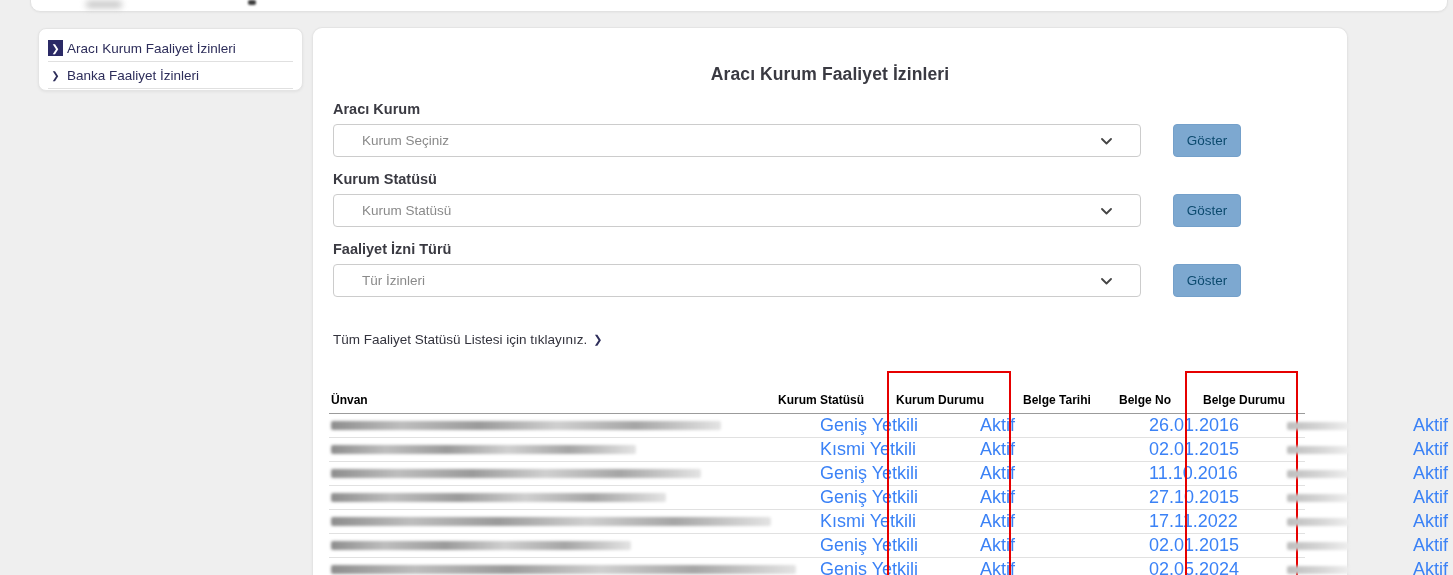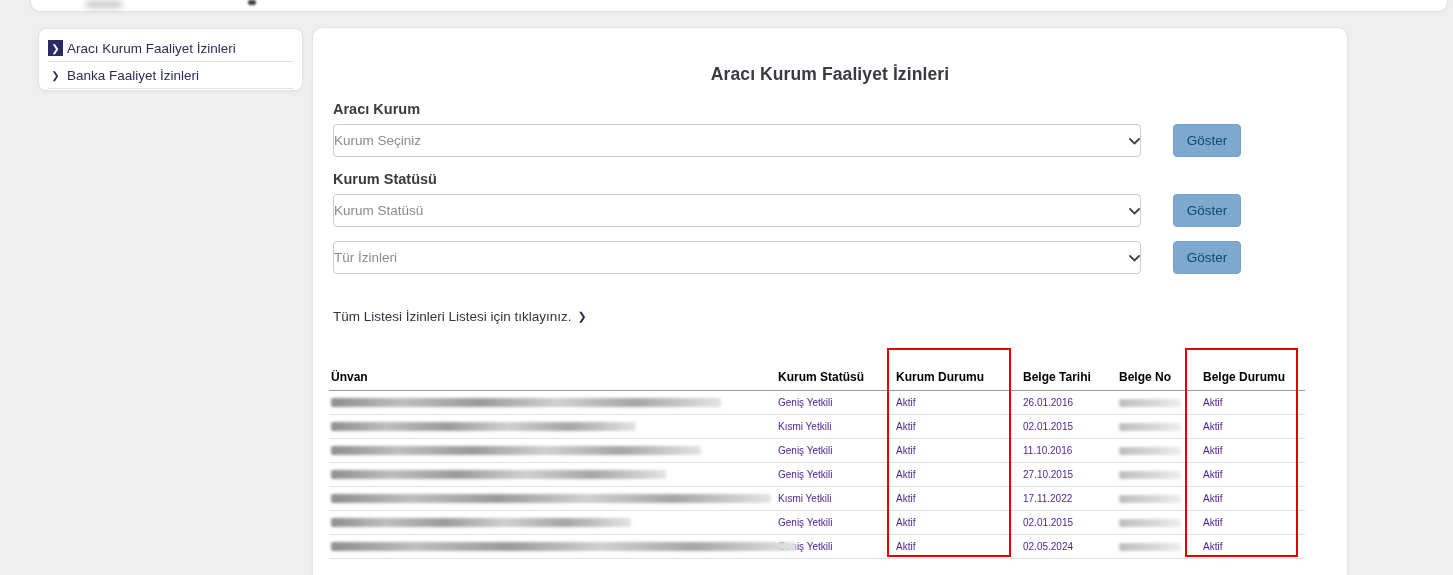--- a/index.html
+++ b/index.html
@@ -88,21 +88,21 @@
   .filter-label {
     font-size: 14.5px; font-weight: bold;
     color: #3a3a42; margin-bottom: 7px;
   }
   .filter-row { display: flex; align-items: center; }
   .select {
     width: 808px; height: 33px;
     border: 1px solid #cccccc; border-radius: 4px;
     background: #fff;
     display: flex; align-items: center; justify-content: space-between;
-    padding: 0 0;
+    padding: 0 28px;
     font-size: 13.5px; color: #8a8a8a;
     cursor: pointer;
   }
   .select svg { flex: 0 0 auto; }
   .goster-btn {
     margin-left: 32px;
     width: 68px; height: 33px;
     background: #7da8d0;
     border: 1px solid #74a0ca;
     border-radius: 4px;
@@ -138,23 +138,24 @@
     padding-bottom: 6px;
     border-bottom: 1px solid #9b9b9b;
     font-size: 12px;
     font-weight: bold;
     color: #000000;
     white-space: nowrap;
   }
   .t-body-row {
     height: 24px;
     border-bottom: 1px solid #e1e1e1;
-    font-size: 10px;
-    color: #4c1d95;
-    cursor: pointer;
+    font-size: 18px;
+    color: #3b82f6;
+    cursor: pointer;
+    gap: 42px;
   }
   .t-cell { padding-left: 2px; white-space: nowrap; overflow: visible; }
   .t-cell.c-belge-durumu { padding-left: 16px; }
   .redact-bar {
     height: 9px; border-radius: 2px;
     background: linear-gradient(to right,
       #8d8d8d, #bdbdbd 18%, #9a9a9a 38%, #cfcfcf 58%, #a5a5a5 78%, #e3e3e3 100%);
     filter: blur(1.6px);
   }
   .redact-bar.small {
@@ -213,34 +214,35 @@
           <div class="select">
             <span>Kurum Statüsü</span>
             <span><svg width="11" height="7" viewBox="0 0 11 7">
                 <polyline points="1,1 5.5,5.5 10,1" fill="none" stroke="#444" stroke-width="1.8" stroke-linecap="round" stroke-linejoin="round"></polyline>
               </svg></span>
           </div>
           <button class="goster-btn">Göster</button>
         </div>
       </div>
       <div class="filter-group">
+        <div class="filter-label">Faaliyet İzni Türü</div>
         <div class="filter-row">
           <div class="select">
             <span>Tür İzinleri</span>
             <span><svg width="11" height="7" viewBox="0 0 11 7">
                 <polyline points="1,1 5.5,5.5 10,1" fill="none" stroke="#444" stroke-width="1.8" stroke-linecap="round" stroke-linejoin="round"></polyline>
               </svg></span>
           </div>
           <button class="goster-btn">Göster</button>
         </div>
       </div>
     </div>
 
   <div class="all-link">
-    <span>Tüm Listesi İzinleri Listesi için tıklayınız.</span>
+    <span>Tüm Faaliyet Statüsü Listesi için tıklayınız.</span>
     <span class="link-chev">❯</span>
   </div>
 
   <div class="table-wrap" id="table-root">
       <div class="t-row t-head">
         <div class="t-cell c-unvan">Ünvan</div>
         <div class="t-cell c-kurum-statusu">Kurum Statüsü</div>
         <div class="t-cell c-kurum-durumu">Kurum Durumu</div>
         <div class="t-cell c-belge-tarihi">Belge Tarihi</div>
         <div class="t-cell c-belge-no">Belge No</div>

